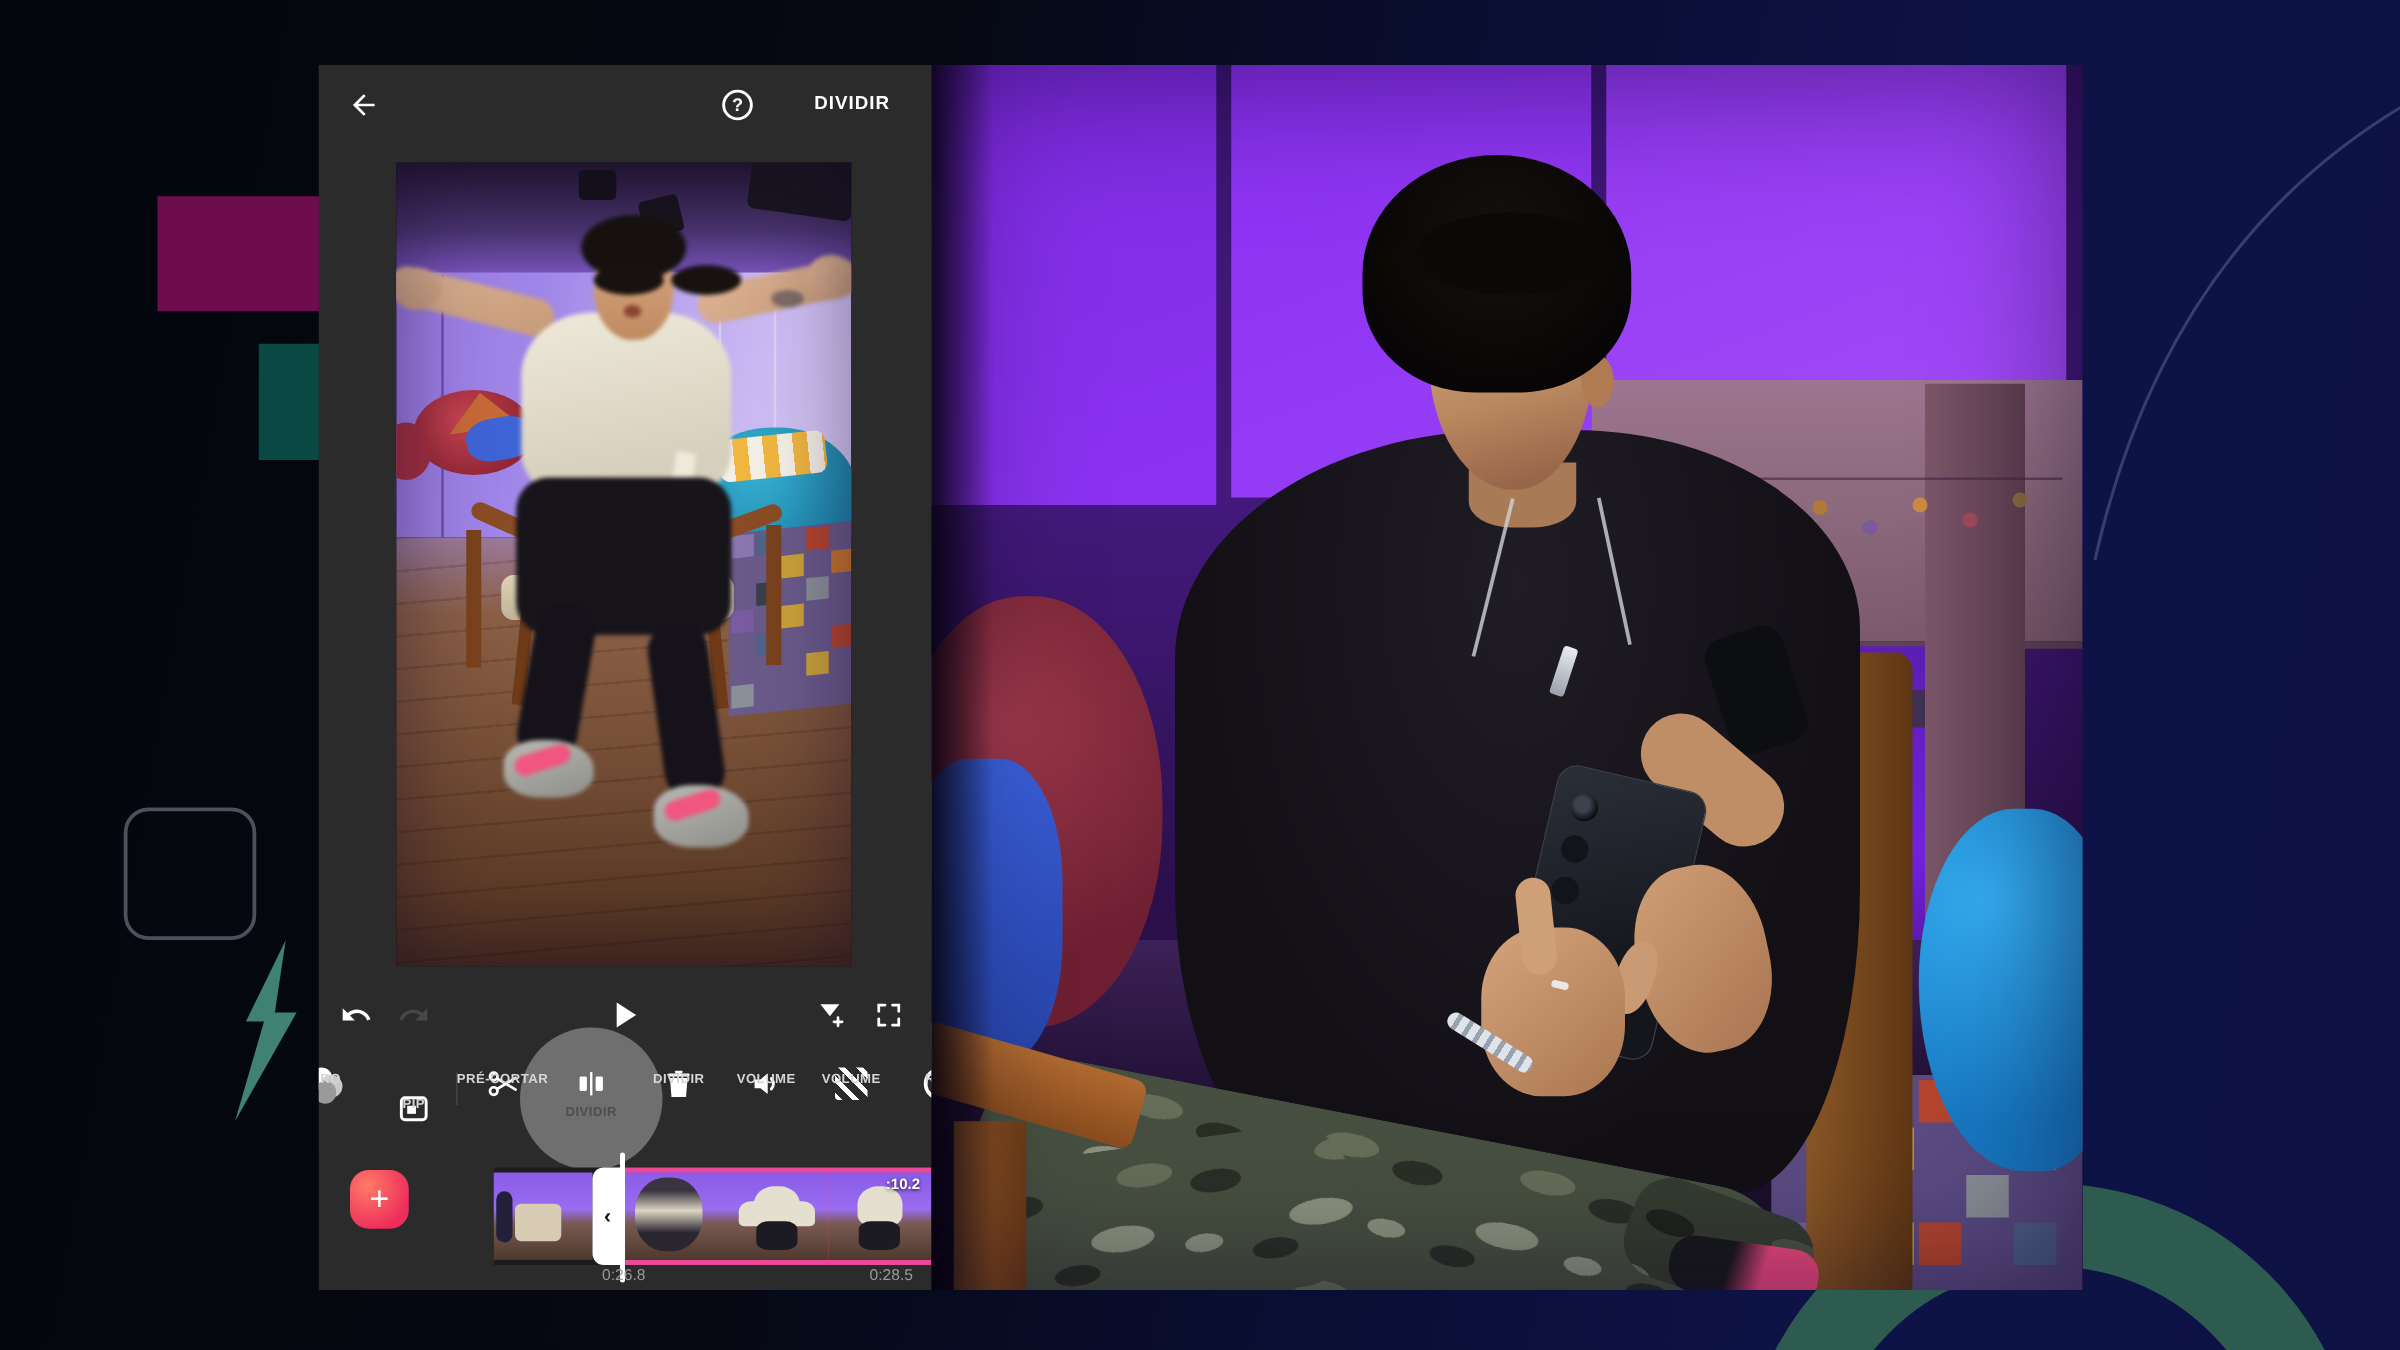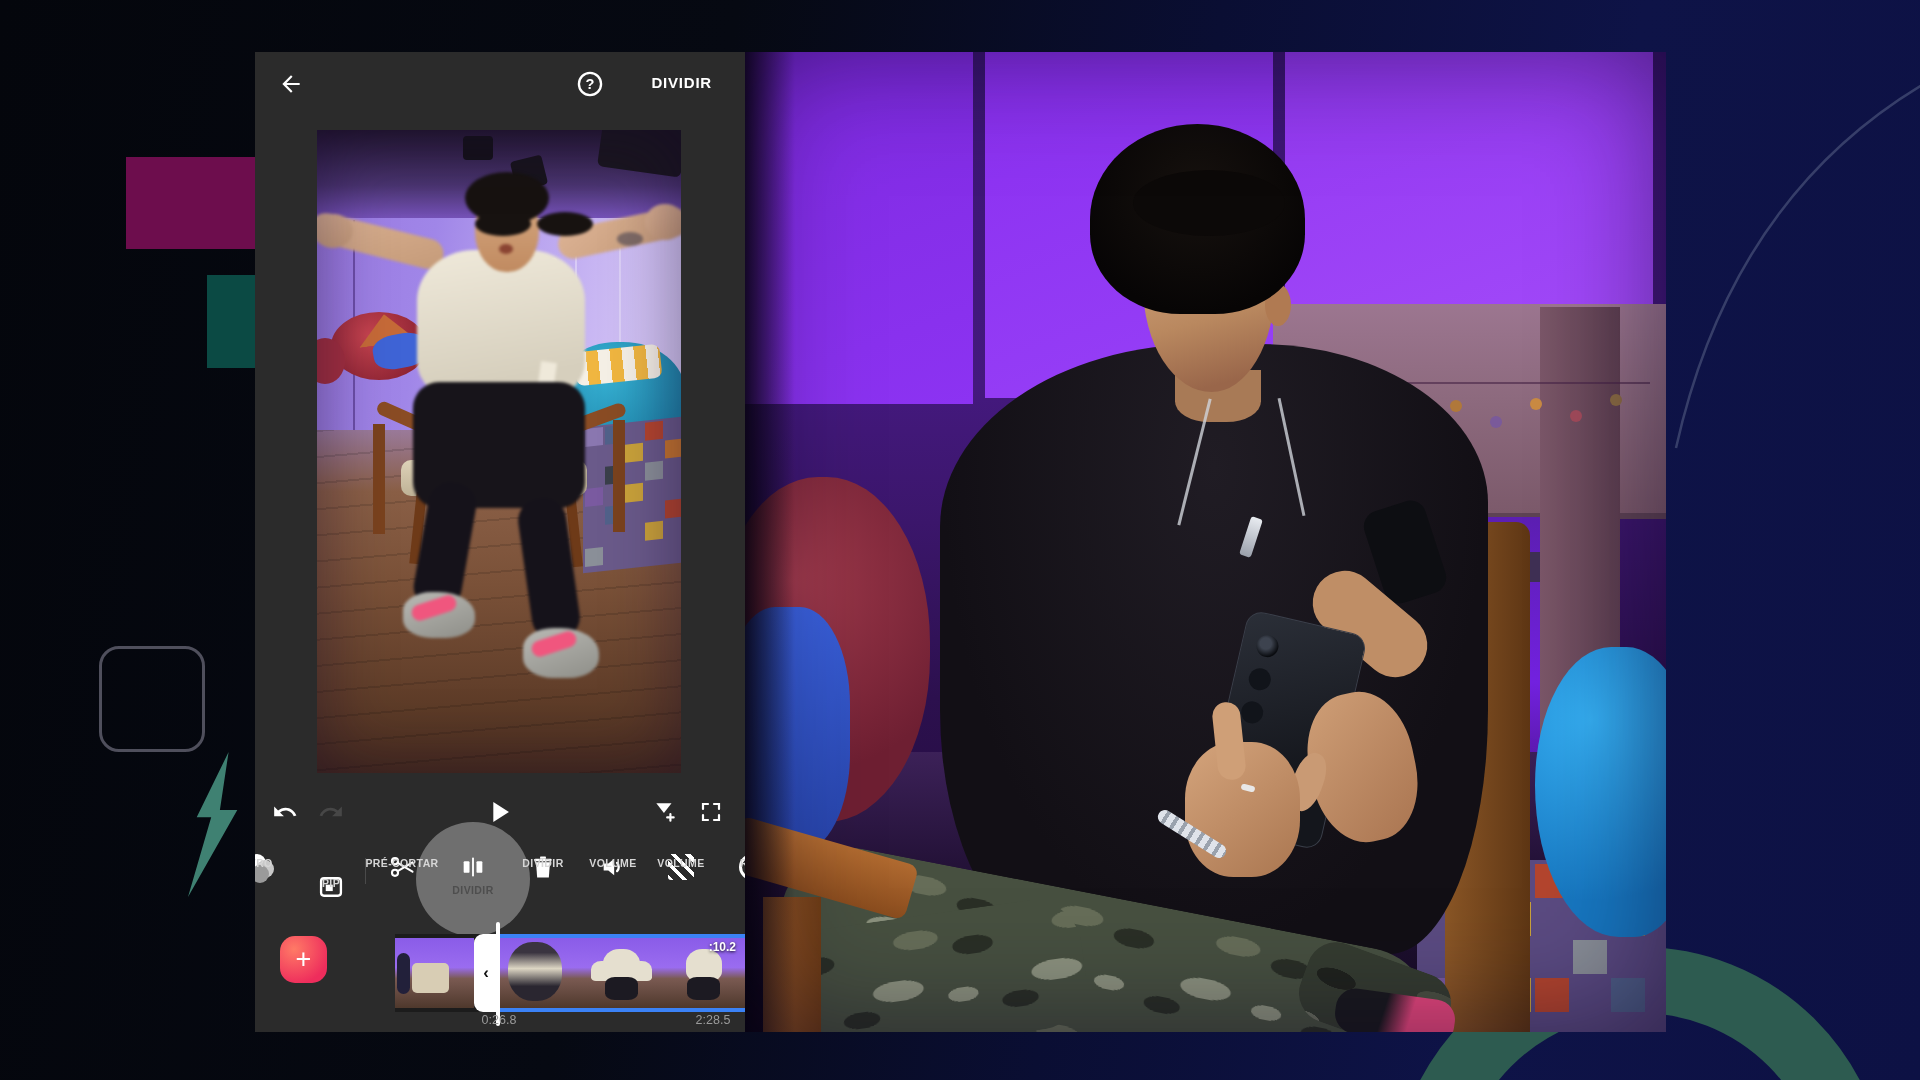--- a/index.html
+++ b/index.html
@@ -108,21 +108,21 @@
   .t-room::before{left:22%;top:36%;width:46%;height:42%;background:#d8cdb4;border-radius:5px;}
   .t-room::after{left:2%;top:22%;width:17%;height:58%;background:#22203a;border-radius:8px;}
   .t-bend::before{left:12%;top:6%;width:66%;height:84%;border-radius:45%;
     background:linear-gradient(180deg,#3a3440 18%,#ddd6c4 45%,#2a2630 75%);}
   .t-sit::before{left:28%;top:16%;width:44%;height:46%;background:#e5dfcf;border-radius:45% 45% 30% 30%;}
   .t-sit::after{left:30%;top:56%;width:40%;height:32%;background:#1c1a22;border-radius:30%;}
   .t-arms::before{box-shadow:-18px 6px 0 -6px #e5dfcf,18px 6px 0 -6px #e5dfcf;}
   #pre-thumb{left:0;top:4px;width:79px;height:70px;}
   #trim-handle{left:79px;top:0;width:24px;height:78px;background:#fff;border-radius:9px 0 0 9px;
     display:flex;align-items:center;justify-content:center;color:#111;font-size:17px;font-weight:700;cursor:ew-resize;}
-  #clip{left:103px;top:0;width:247px;height:78px;background:#3b82f6;cursor:pointer;}
+  #clip{left:103px;top:0;width:247px;height:78px;background:#ec4899;cursor:pointer;}
   #clip-thumbs{left:0;right:0;top:4px;bottom:4px;display:flex;}
   #clip-thumbs .thumb{position:relative;flex:1;}
   #clip-duration{right:9px;top:6px;color:#fff;font-size:12px;font-weight:700;text-shadow:0 1px 3px rgba(0,0,0,.9);}
   #playhead{left:241px;top:870px;width:4px;height:104px;background:#fff;border-radius:2px;cursor:ew-resize;}
   .time{top:961px;width:70px;text-align:center;color:#9a9a9a;font-size:12.5px;}
   #time-current{left:209px;}
   #time-total{left:423px;}
 
   
   #video{left:745px;top:52px;width:921px;height:980px;background:#2a1650;overflow:hidden;}
@@ -448,16 +448,16 @@
           <div class="thumb t-sit t-arms"></div>
           <div class="thumb t-sit"></div>
         </div>
         <span id="clip-duration">:10.2</span>
       </div>
     </div>
 
     <div id="playhead"></div>
 
     <div class="time" id="time-current">0:26.8</div>
-    <div class="time" id="time-total">2:28.5</div>
+    <div class="time" id="time-total">0:28.5</div>
   </div>
 
 </div>
 
 </body></html>

